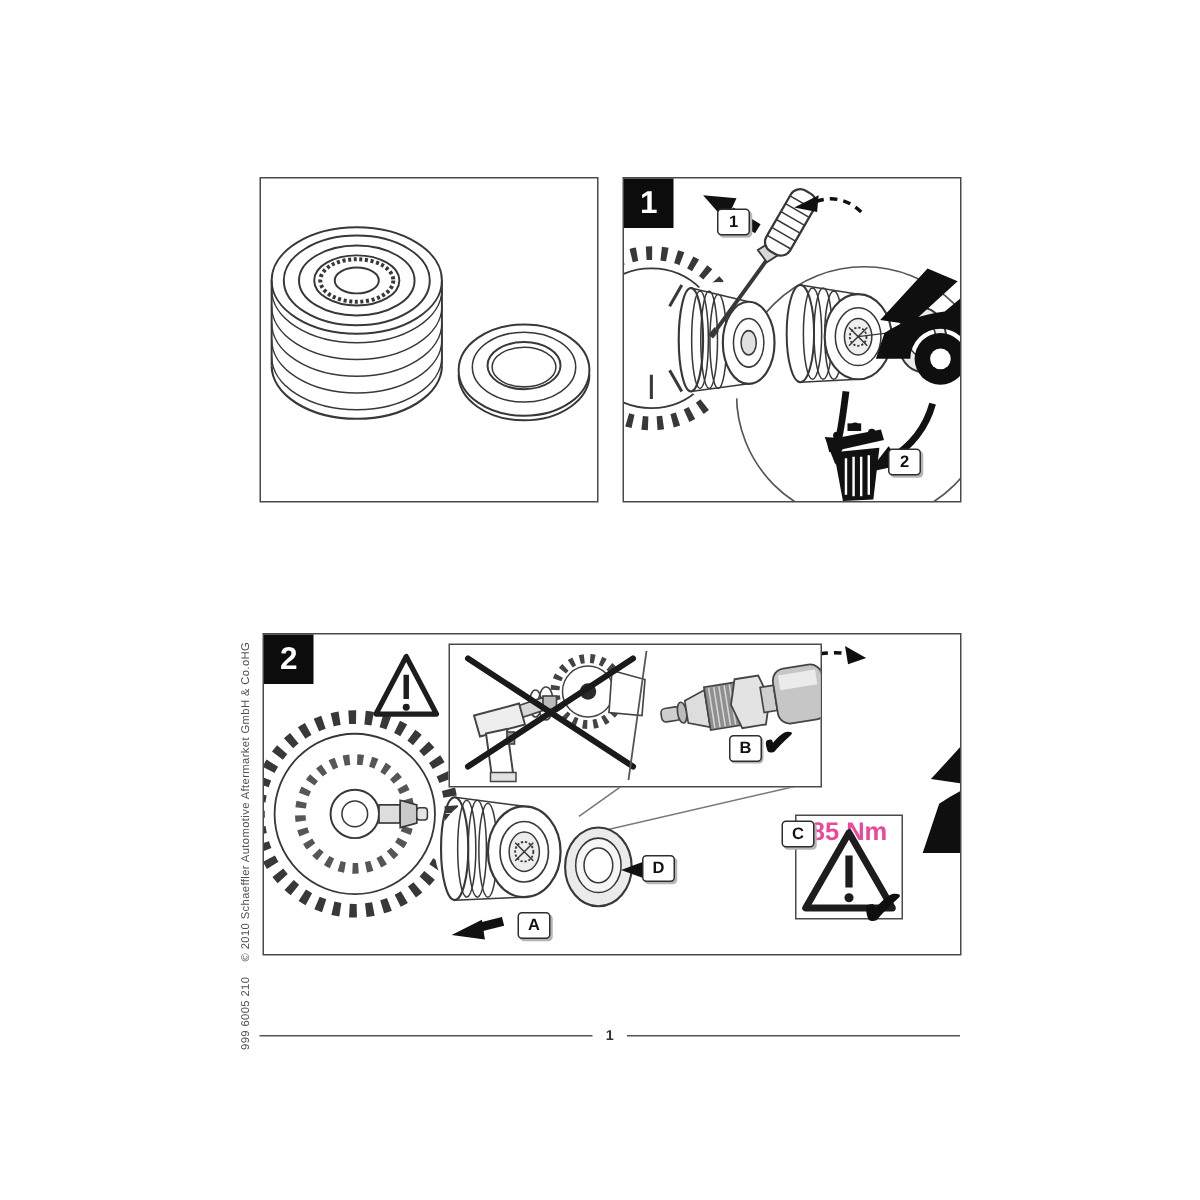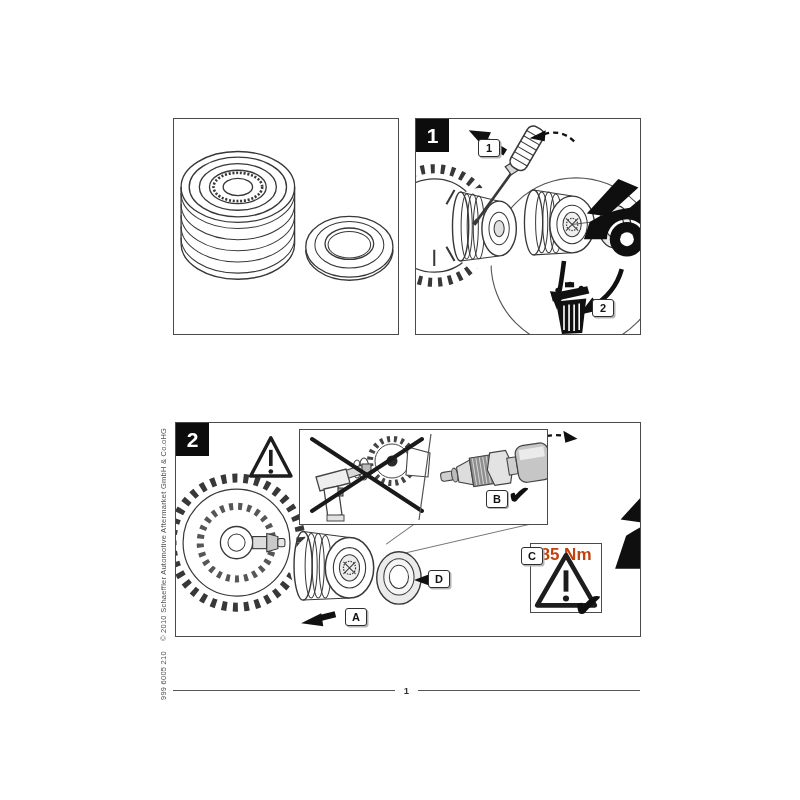--- a/index.html
+++ b/index.html
@@ -8,21 +8,21 @@
   .panel{position:absolute;background:#fff;border:1.5px solid #4a4a4a;}
   .panel svg{position:absolute;left:0;top:0;width:100%;height:100%;}
   .badge{position:absolute;left:0;top:0;width:33px;height:33px;background:#0c0c0c;color:#fff;
          font-weight:bold;font-size:21px;line-height:33px;text-align:center;z-index:6;}
   .labelbox{position:absolute;width:20px;height:16px;background:#fff;border:1.6px solid #2e2e2e;
             border-radius:3px;font-weight:bold;font-size:11px;line-height:16px;text-align:center;
             box-shadow:1.5px 1.5px 0 #b5b5b5;z-index:5;color:#111;}
   .check{position:absolute;font-weight:bold;color:#0f0f0f;z-index:6;transform:rotate(6deg);}
   .inset{position:absolute;background:#fff;border:1.4px solid #4a4a4a;z-index:3;}
   #cbox{position:absolute;background:#fff;border:1.6px solid #4a4a4a;z-index:4;text-align:center;}
-  #cbox .torque{font-weight:bold;font-size:17px;color:#c2410c;margin-top:1px;letter-spacing:0;}
+  #cbox .torque{font-weight:bold;font-size:17px;color:#ec4899;margin-top:1px;letter-spacing:0;}
   .vtext{position:absolute;transform-origin:0 0;transform:rotate(-90deg);white-space:nowrap;
          font-size:7.5px;color:#4f4f4f;letter-spacing:.25px;z-index:2;}
   #footer{position:absolute;left:173px;top:686px;width:467px;display:flex;align-items:center;z-index:2;}
   #footer .rule{flex:1;border-top:1.4px solid #555;height:0;}
   #footer .pg{margin:0 9px;font-size:9.5px;font-weight:bold;color:#333;line-height:9px;}
   .ill{position:absolute;inset:0;}
 </style>
 </head>
 <body>
 

